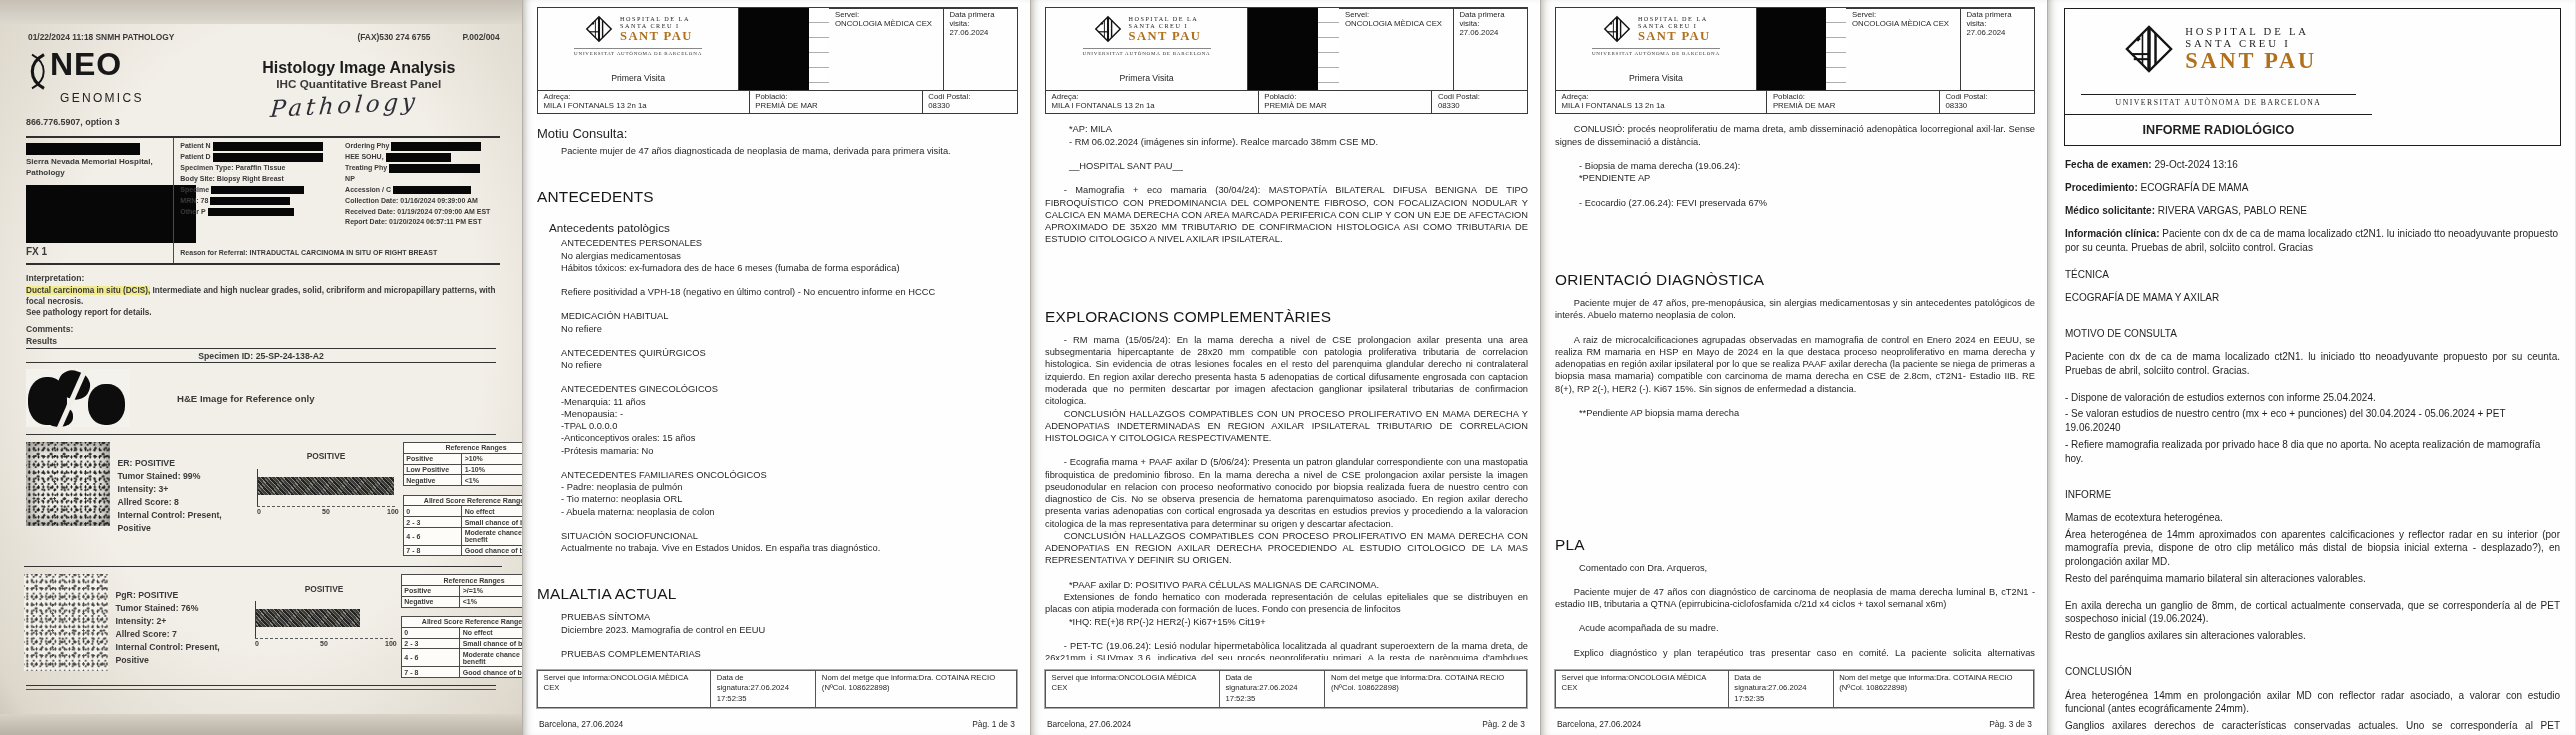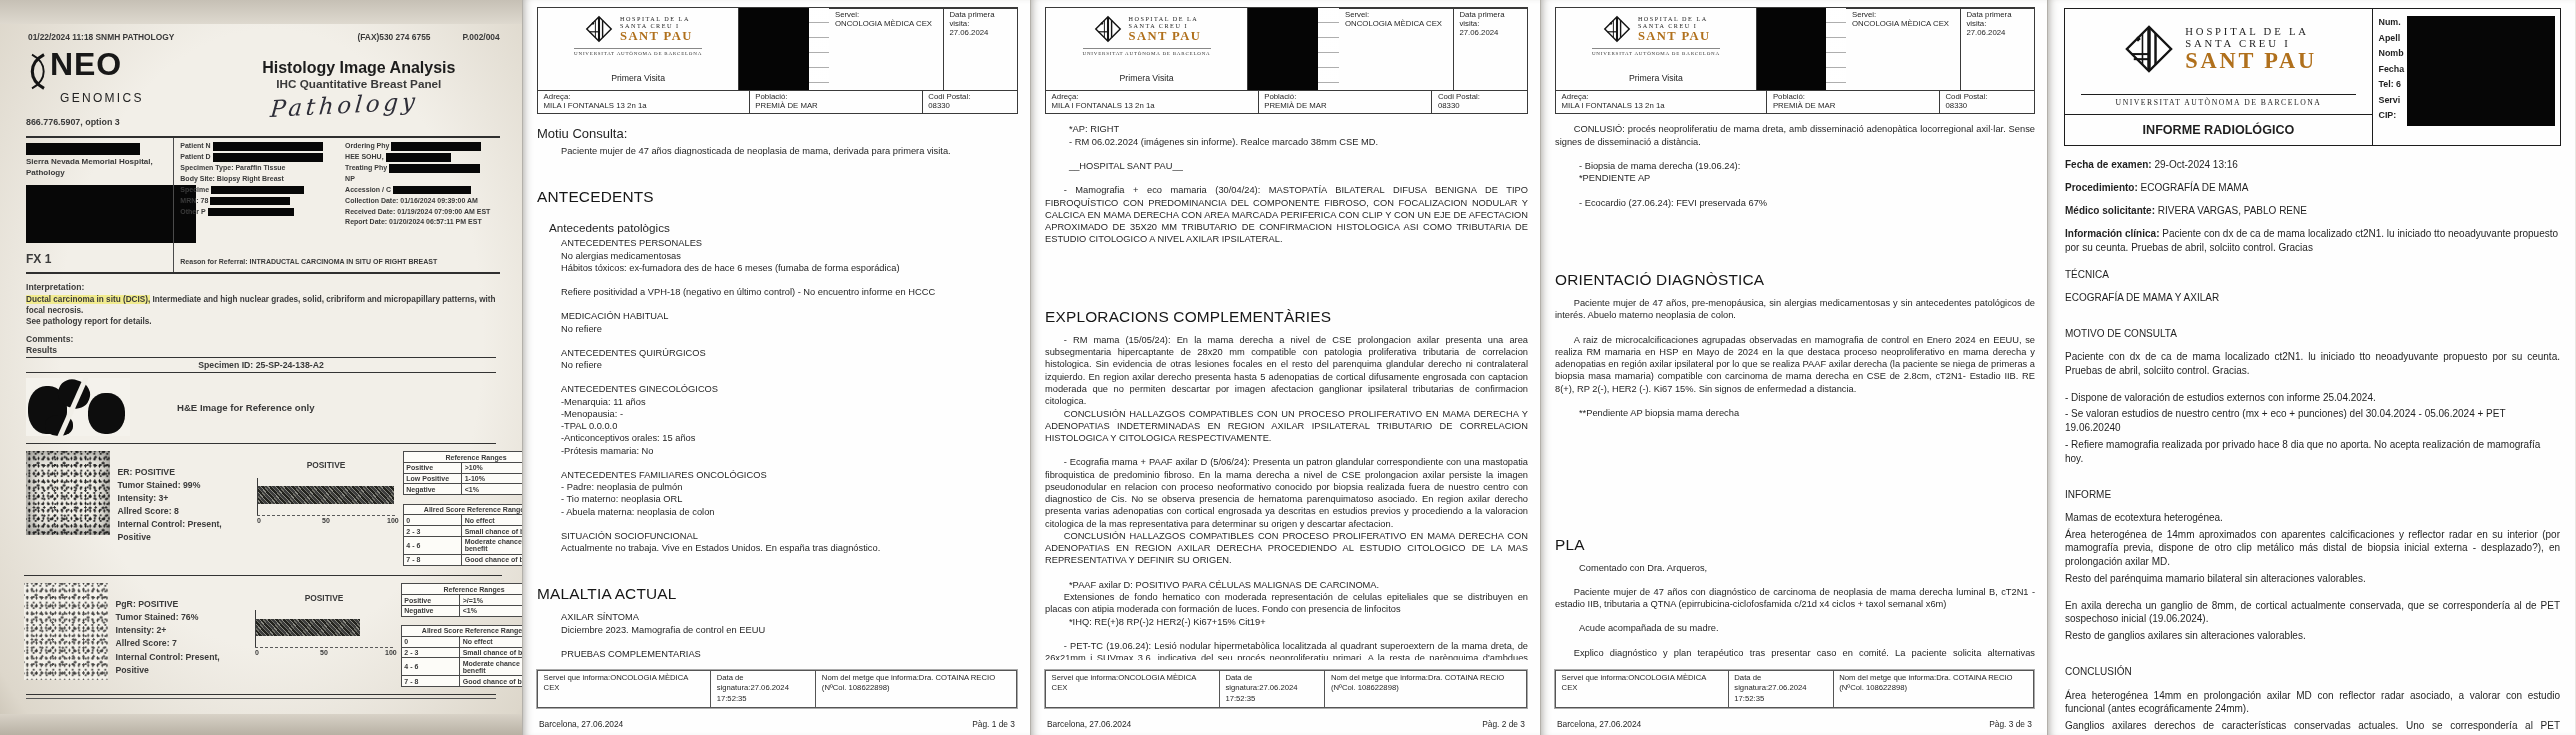--- a/index.html
+++ b/index.html
@@ -31,21 +31,21 @@
 .ib-right { width:69%; border-left:1.4px solid #4a4a4a; display:flex; flex-direction:column; }
 .ib-cols { display:flex; flex:1; }
 .ib-c2 { width:52%; padding:3.7px 3.7px 0 6.5px; }
 .ib-c3 { width:48%; padding:3.7px 1.9px 0 1.9px; }
 .ib-reason { padding:2.8px 0 3.7px 6.5px; }
 .redact { display:inline-block; background:#070707; height:8.4px; vertical-align:middle; margin-left:1.9px; }
 .redact-bar { background:#070707; }
 .r1 { width:114px; height:12px; margin-bottom:1.9px; }
 .fac { font-size:8px; line-height:1.3; }
 .r2 { width:170px; height:58px; margin-top:6.5px; }
-.fx { margin-top:7px; font-size:12px; }
+.fx { margin-top:1px; font-size:10px; }
 .interp { margin:8.4px 26px 0; font-size:8.2px; font-weight:600; line-height:1.35; }
 .interp .h { font-weight:bold; font-size:8.6px; }
 .hl { background:#f1eb8e; }
 .cm { margin:6.5px 26px 0; font-size:8.6px; font-weight:bold; line-height:1.3; border-bottom:1.4px solid #333; padding-bottom:0.9px;}
 .spec-line { margin:0 26px; text-align:center; font-size:8.7px; font-weight:bold; border-bottom:1.4px solid #333; padding:1.9px 0; }
 .he-row { margin:5.6px 26px 0; display:flex; align-items:center; gap:15px; border-bottom:1.4px solid #333; padding-bottom:6.5px; }
 .he-img { width:104px; height:58px; position:relative; background:#f4f2ec; overflow:hidden; }
 .blob { position:absolute; background:#0d0d0d; border-radius:46%; }
 .b1 { left:1.9px; top:7.5px; width:39px; height:48px; }
 .b2 { left:32px; top:1.9px; width:32px; height:28px; transform:rotate(20deg); }
@@ -436,21 +436,21 @@
         <div class="blk gap"></div>
         <div class="blk line">ANTECEDENTES FAMILIARES ONCOLÓGICOS</div>
         <div class="blk line">- Padre: neoplasia de pulmón</div>
         <div class="blk line">- Tio materno: neoplasia ORL</div>
         <div class="blk line">- Abuela materna: neoplasia de colon</div>
         <div class="blk gap"></div>
         <div class="blk line">SITUACIÓN SOCIOFUNCIONAL</div>
         <div class="blk line">Actualmente no trabaja. Vive en Estados Unidos. En españa tras diagnóstico.</div>
         <div class="blk gapL"></div>
         <div class="blk h1">MALALTIA ACTUAL</div>
-        <div class="blk line">AXILAR SÍNTOMA</div>
+        <div class="blk line">PRUEBAS SÍNTOMA</div>
         <div class="blk line">Diciembre 2023. Mamografia de control en EEUU</div>
         <div class="blk gap"></div>
         <div class="blk line">PRUEBAS COMPLEMENTARIAS</div>
       </div>
     <div class="sp-footbox">
   <div class="fc fc-a">
     <span class="lbl">Servei que informa:</span><span>ONCOLOGIA MÈDICA CEX</span>
   </div>
   <div class="fc fc-b">
     <span class="lbl">Data de signatura:</span><span>27.06.2024 17:52:35</span>
@@ -512,21 +512,21 @@
     </div>
     <div class="cell c-b">
       <span class="lbl">Població:</span><span>PREMIÀ DE MAR</span>
     </div>
     <div class="cell c-c">
       <span class="lbl">Codi Postal:</span><span>08330</span>
     </div>
   </div>
 </div>
     <div class="sp-body">
-        <div class="blk line">*AP: RIGHT</div>
+        <div class="blk line">*AP: MILA</div>
         <div class="blk line">- RM 06.02.2024 (imágenes sin informe). Realce marcado 38mm CSE MD.</div>
         <div class="blk gap"></div>
         <div class="blk line">__HOSPITAL SANT PAU__</div>
         <div class="blk gap"></div>
         <div class="blk p">- Mamografia + eco mamaria (30/04/24): MASTOPATÍA BILATERAL DIFUSA BENIGNA DE TIPO FIBROQUÍSTICO CON PREDOMINANCIA DEL COMPONENTE FIBROSO, CON FOCALIZACION NODULAR Y CALCICA EN MAMA DERECHA CON AREA MARCADA PERIFERICA CON CLIP Y CON UN EJE DE AFECTACION APROXIMADO DE 35X20 MM TRIBUTARIO DE CONFIRMACION HISTOLOGICA ASI COMO TRIBUTARIA DE ESTUDIO CITOLOGICO A NIVEL AXILAR IPSILATERAL.</div>
         <div class="blk gapXL"></div>
         <div class="blk h1">EXPLORACIONS COMPLEMENTÀRIES</div>
         <div class="blk p">- RM mama (15/05/24): En la mama derecha a nivel de CSE prolongacion axilar presenta una area subsegmentaria hipercaptante de 28x20 mm compatible con patologia proliferativa tributaria de correlacion histologica. Sin evidencia de otras lesiones focales en el resto del parenquima glandular derecho ni contralateral izquierdo. En region axilar derecho presenta hasta 5 adenopatias de cortical difusamente engrosada con captacion moderada que no permiten descartar por imagen afectacion ganglionar ipsilateral tributarias de confirmacion citologica.</div>
         <div class="blk p">CONCLUSIÓN HALLAZGOS COMPATIBLES CON UN PROCESO PROLIFERATIVO EN MAMA DERECHA Y ADENOPATIAS INDETERMINADAS EN REGION AXILAR IPSILATERAL TRIBUTARIO DE CORRELACION HISTOLOGICA Y CITOLOGICA RESPECTIVAMENTE.</div>
         <div class="blk gap"></div>
@@ -670,30 +670,20 @@
           </span>
           <span class="rh-brand-txt">
             <div class="rh-l12">HOSPITAL DE LA</div>
             <div class="rh-l12">SANTA CREU I</div>
             <div class="rh-l3">SANT PAU</div>
           </span>
           <span class="rh-univ">UNIVERSITAT AUTÒNOMA DE BARCELONA</span>
         </div>
         <div class="rh-title">INFORME RADIOLÓGICO</div>
       </div>
-      <div class="rh-right">
-        <div>Num.</div>
-        <div>Apell</div>
-        <div>Nomb</div>
-        <div>Fecha</div>
-        <div>Tel: 6</div>
-        <div>Servi</div>
-        <div>CIP:</div>
-        <div class="rh-redact"></div>
-      </div>
     </div>
     <div class="r-body">
         <div class="blk kv"><span class="kvl">Fecha de examen: </span>29-Oct-2024 13:16</div>
         <div class="blk gapS"></div>
         <div class="blk kv"><span class="kvl">Procedimiento: </span>ECOGRAFÍA DE MAMA</div>
         <div class="blk gapS"></div>
         <div class="blk kv"><span class="kvl">Médico solicitante: </span>RIVERA VARGAS, PABLO RENE</div>
         <div class="blk gapS"></div>
         <div class="blk kv"><span class="kvl">Información clínica: </span>Paciente con dx de ca de mama localizado ct2N1. lu iniciado tto neoadyuvante propuesto por su ceunta. Pruebas de abril, solciito control. Gracias</div>
         <div class="blk gap"></div>

